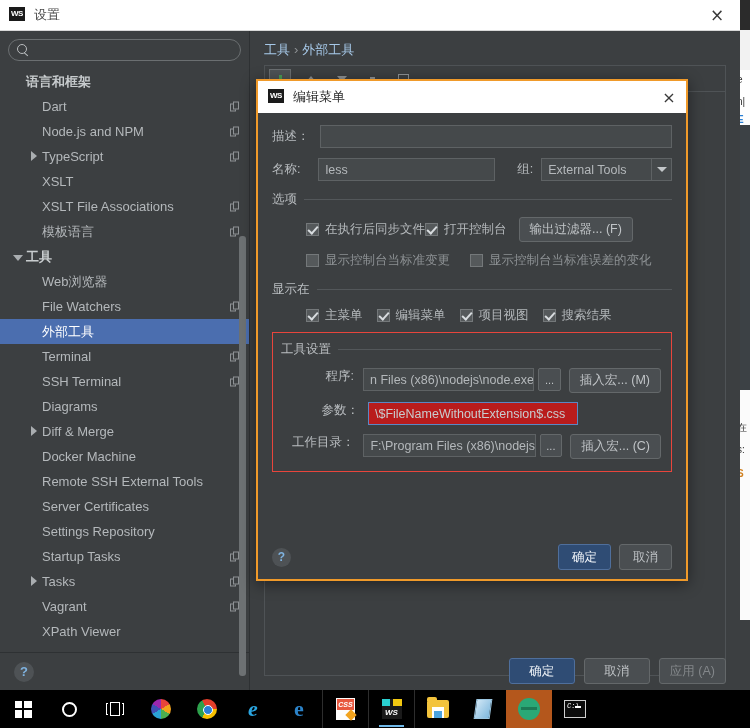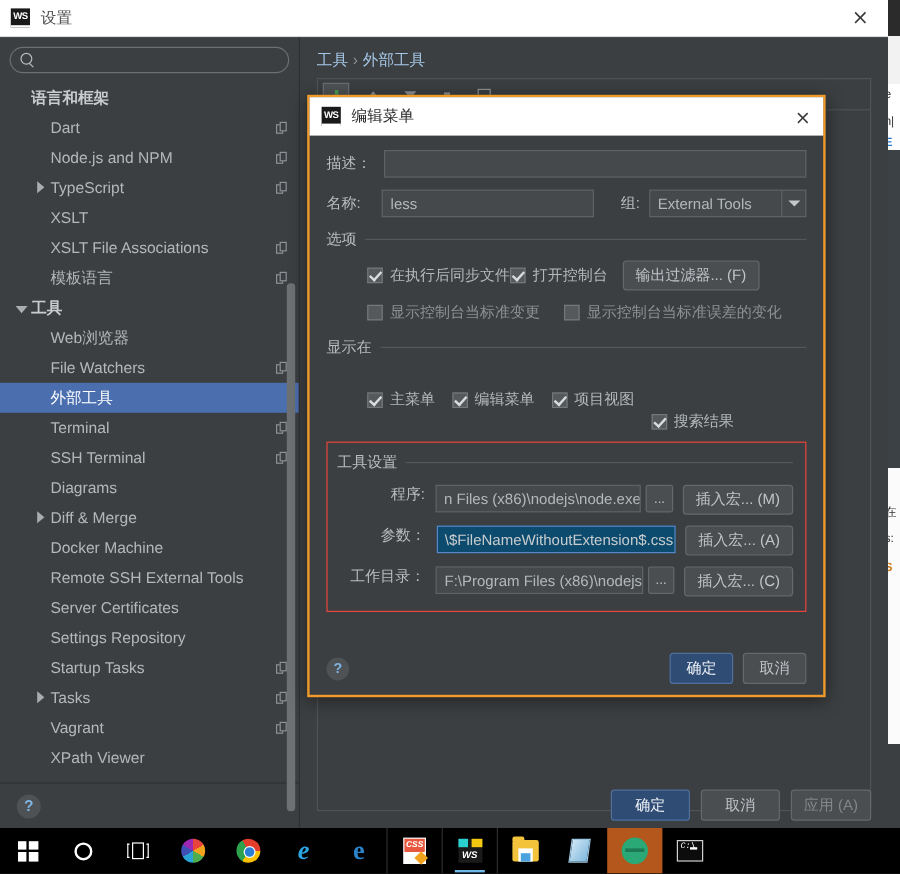--- a/index.html
+++ b/index.html
@@ -184,21 +184,21 @@
   }
   .dlg-body { flex: 1 1 auto; padding: 12px 14px 0 14px; position: relative; }
 
   .row { display: flex; align-items: center; margin-bottom: 10px; }
   .fld-label { font-size: 12.5px; color: #b9bdc0; }
   .txtfield {
     background: #45494b; border: 1px solid #5e6264; height: 23px;
     color: #b4b8bb; font-size: 12.5px; display: flex; align-items: center;
     padding: 0 6px; overflow: hidden; white-space: nowrap;
   }
-  .txtfield.focused { border: 1px solid #5a87c4; background: #0c4a6e; color: #c8ccce; }
+  .txtfield.focused { border: 1px solid #5a87c4; background: #b91c1c; color: #c8ccce; }
   .combo {
     background: #45494b; border: 1px solid #5e6264; height: 23px;
     display: flex; align-items: center; color: #b4b8bb; font-size: 12.5px;
   }
   .combo .cval { flex: 1 1 auto; padding: 0 6px; white-space: nowrap; overflow: hidden; }
   .combo .carrow {
     width: 20px; height: 21px; border-left: 1px solid #5e6264;
     display:flex; align-items:center; justify-content:center;
   }
   .combo .carrow::after {
@@ -618,21 +618,21 @@
               <span class="cb-label">主菜单</span>
             </div>
             <div class="cb checked" style="margin-left: 14px;">
               <span class="box"></span>
               <span class="cb-label">编辑菜单</span>
             </div>
             <div class="cb checked" style="margin-left: 14px;">
               <span class="box"></span>
               <span class="cb-label">项目视图</span>
             </div>
-            <div class="cb checked" style="margin-left: 14px; margin-top: 36px;">
+            <div class="cb checked" style="margin-left: 14px;">
               <span class="box"></span>
               <span class="cb-label">搜索结果</span>
             </div>
           </div>
       </div>
 
       <div class="toolsettings">
         <div class="sec-head" style="margin-bottom:10px">
           <span class="sec-title">工具设置</span>
           <span class="sec-line"></span>
@@ -641,21 +641,20 @@
         <div class="ts-row">
           <div class="ts-label">程序:</div>
           <div class="txtfield" style="width:182px">n Files (x86)\nodejs\node.exe</div>
           <div class="browse-btn">...</div>
           <div class="btn macro-btn">插入宏... (M)</div>
         </div>
 
         <div class="ts-row">
           <div class="ts-label">参数：</div>
           <div class="txtfield focused" style="width:210px">\$FileNameWithoutExtension$.css</div>
-          <div class="btn macro-btn">插入宏... (A)</div>
         </div>
 
         <div class="ts-row" style="margin-bottom:2px">
           <div class="ts-label">工作目录：</div>
           <div class="txtfield" style="width:182px">F:\Program Files (x86)\nodejs</div>
           <div class="browse-btn">...</div>
           <div class="btn macro-btn">插入宏... (C)</div>
         </div>
       </div>
     </div>

